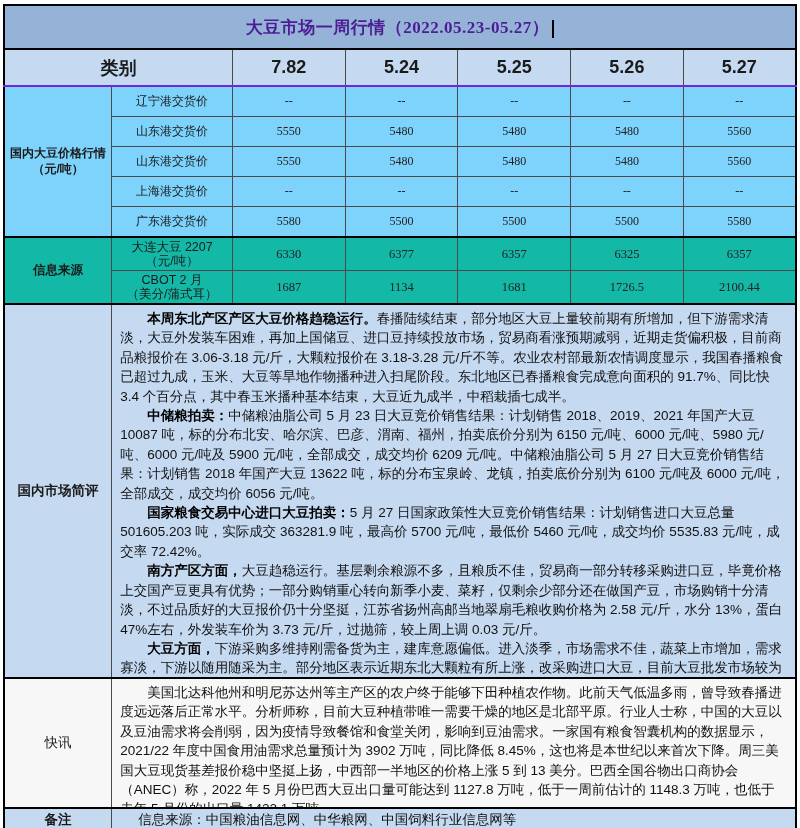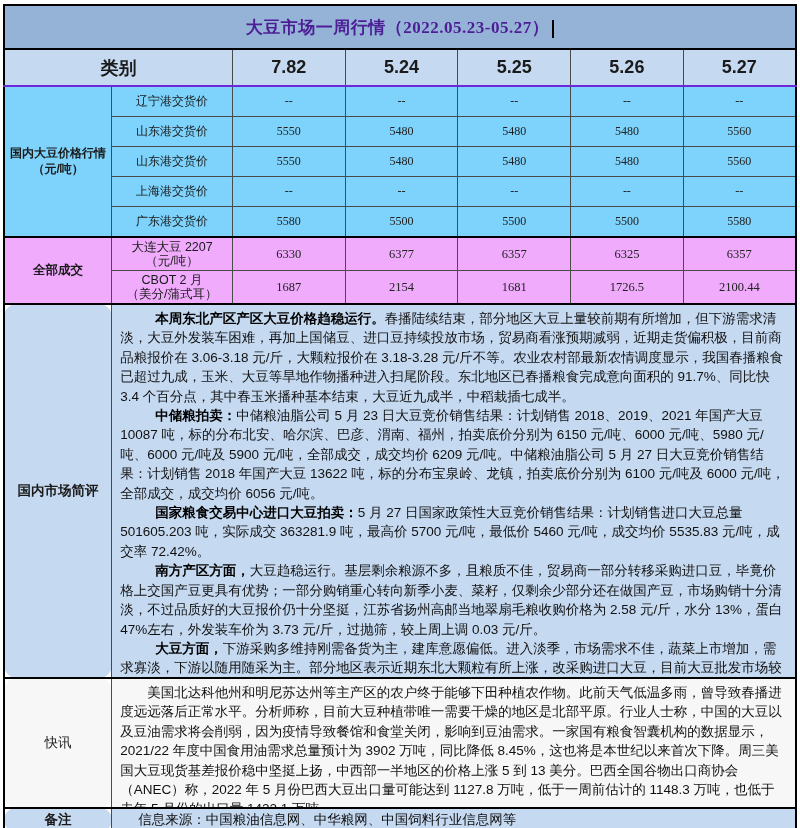--- a/index.html
+++ b/index.html
@@ -41,34 +41,34 @@
   td.group-label{
     background:#f0f0f0;font-weight:bold;font-size:13.5px;line-height:1.3;
     padding:12px 4px;
   }
   td.sub-label{font-size:13.5px;}
   td.val{
     font-family:"Liberation Serif","DejaVu Serif",serif;
     font-size:14px;color:#222;
   }
   tr.futures-first td{border-top:2px solid #000;}
-  tr.futures-row td{background:#f0abfc;height:32px;font-size:12.5px;}
+  tr.futures-row td{background:#14b8a6;height:32px;font-size:12.5px;}
   .two-line span{display:block;line-height:1.15;}
   
   tr.review-row td{border-top:2px solid #000;background:#c5d9f1;}
-  td.section-label{font-weight:bold;font-size:13.5px;border-radius:13px;}
+  td.section-label{font-weight:bold;font-size:13.5px;}
   td.body-cell{text-align:left;vertical-align:top;}
   .clip{overflow:hidden;padding:4px 8px 0 8px;}
   .clip-review{height:368px;}
   .clip-news{height:124px;}
   .clip p{
     margin:0;text-indent:2em;
     font-size:13.5px;line-height:19.4px;color:#111;
   }
-  .clip p b{color:#000;margin-left:8px;}
+  .clip p b{color:#000;}
   tr.news-row td{border-top:2px solid #000;background:#f7f7f7;}
   tr.news-row td.section-label{font-weight:normal;font-size:13.5px;}
   tr.remark-row td{
     border-top:2px solid #000;background:#c5d9f1;height:22px;
     font-size:13.5px;
   }
   tr.remark-row td.remark-text{
     text-align:left;padding-left:26px;color:#0d0d0d;
   }
 </style>
@@ -139,38 +139,38 @@
     <tr class="price-row">
       <td class="sub-label">广东港交货价</td>
       <td class="val">5580</td>
       <td class="val">5500</td>
       <td class="val">5500</td>
       <td class="val">5500</td>
       <td class="val">5580</td>
     </tr>
 
     <tr class="futures-row futures-first">
-      <td class="group-label" rowspan="2">全部成交</td>
+      <td class="group-label" rowspan="2">信息来源</td>
       <td class="sub-label two-line">
         <span>大连大豆 2207</span>
         <span>（元/吨）</span>
       </td>
       <td class="val">6330</td>
       <td class="val">6377</td>
       <td class="val">6357</td>
       <td class="val">6325</td>
       <td class="val">6357</td>
     </tr>
     <tr class="futures-row">
       <td class="sub-label two-line">
         <span>CBOT 2 月</span>
         <span>（美分/蒲式耳）</span>
       </td>
       <td class="val">1687</td>
-      <td class="val">2154</td>
+      <td class="val">1134</td>
       <td class="val">1681</td>
       <td class="val">1726.5</td>
       <td class="val">2100.44</td>
     </tr>
 
     <tr class="review-row">
       <td class="section-label">国内市场简评</td>
       <td class="body-cell" colspan="6">
         <div class="clip clip-review">
           <p><b>本周东北产区产区大豆价格趋稳运行。</b><span>春播陆续结束，部分地区大豆上量较前期有所增加，但下游需求清淡，大豆外发装车困难，再加上国储豆、进口豆持续投放市场，贸易商看涨预期减弱，近期走货偏积极，目前商品粮报价在 3.06-3.18 元/斤，大颗粒报价在 3.18-3.28 元/斤不等。农业农村部最新农情调度显示，我国春播粮食已超过九成，玉米、大豆等旱地作物播种进入扫尾阶段。东北地区已春播粮食完成意向面积的 91.7%、同比快 3.4 个百分点，其中春玉米播种基本结束，大豆近九成半，中稻栽插七成半。</span></p>

